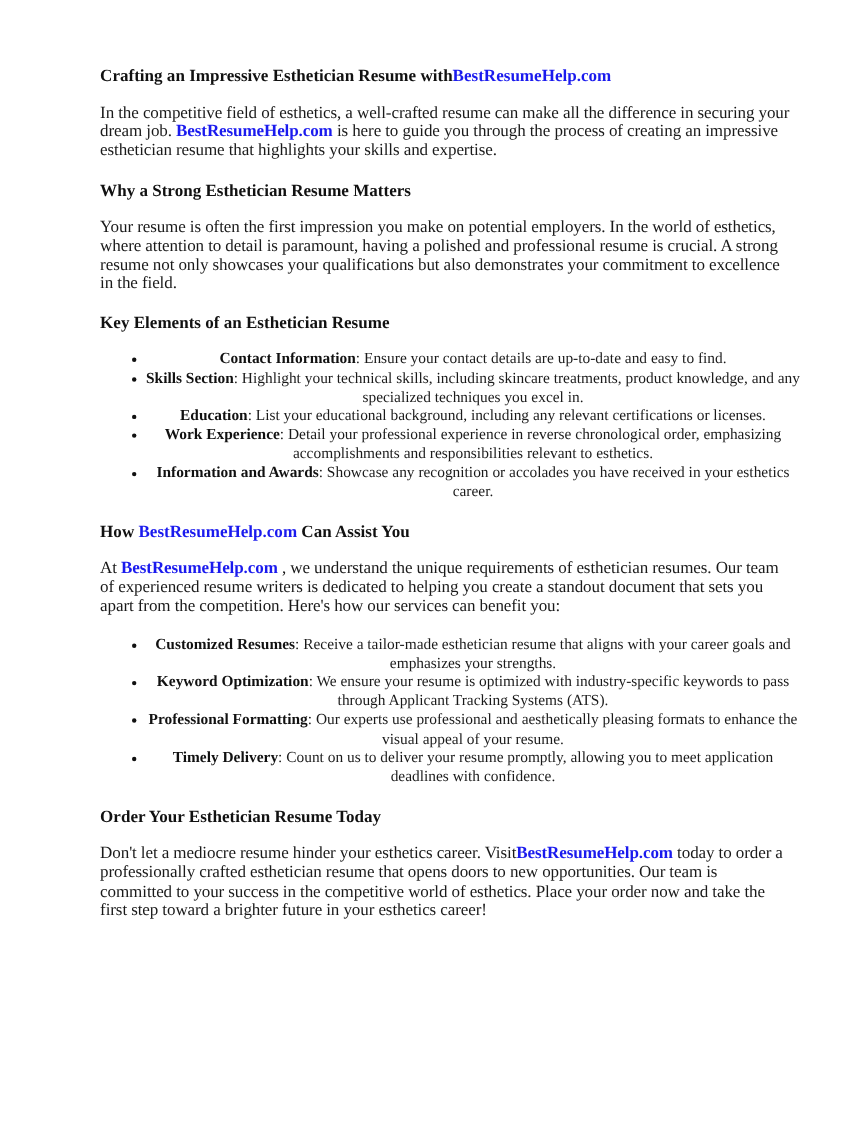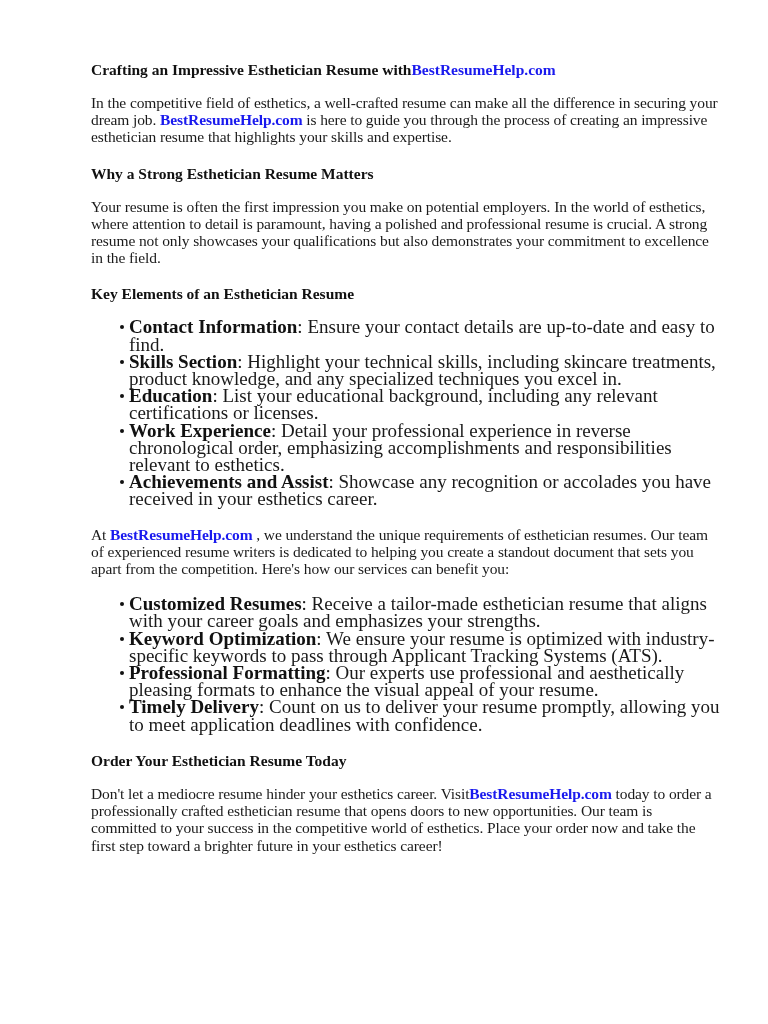--- a/index.html
+++ b/index.html
@@ -37,24 +37,25 @@
     .link {
       color: #1a1aee;
       font-weight: bold;
     }
     ul {
       list-style: none;
       margin: 0 0 18px 0;
       padding: 0 0 0 38px;
     }
     li {
-      font-size: 19px;
+      font-size: 14px;
       line-height: 17.2px;
       position: relative;
       padding-left: 0;
+      text-align: center;
     }
     li .bullet {
       position: absolute;
       left: -9px;
       top: 7px;
       width: 4px;
       height: 4px;
       background: #111;
       border-radius: 50%;
     }
@@ -74,23 +75,24 @@
 
   <h2>Why a Strong Esthetician Resume Matters</h2>
   <p>Your resume is often the first impression you make on potential employers. In the world of esthetics, where attention to detail is paramount, having a polished and professional resume is crucial. A strong resume not only showcases your qualifications but also demonstrates your commitment to excellence in the field.</p>
 
   <h2>Key Elements of an Esthetician Resume</h2>
   <ul id="key-list">
       <li><span class="bullet"></span><b>Contact Information</b><span>: </span><span>Ensure your contact details are up-to-date and easy to find.</span></li>
       <li><span class="bullet"></span><b>Skills Section</b><span>: </span><span>Highlight your technical skills, including skincare treatments, product knowledge, and any specialized techniques you excel in.</span></li>
       <li><span class="bullet"></span><b>Education</b><span>: </span><span>List your educational background, including any relevant certifications or licenses.</span></li>
       <li><span class="bullet"></span><b>Work Experience</b><span>: </span><span>Detail your professional experience in reverse chronological order, emphasizing accomplishments and responsibilities relevant to esthetics.</span></li>
-      <li><span class="bullet"></span><b>Achievements and Assist</b><span>: </span><span>Showcase any recognition or accolades you have received in your esthetics career.</span></li>
+      <li><span class="bullet"></span><b>Information and Awards</b><span>: </span><span>Showcase any recognition or accolades you have received in your esthetics career.</span></li>
     </ul>
 
+  <h2><span>How </span><span class="link" style="color: rgb(26, 26, 238);">BestResumeHelp.com</span><span> Can Assist You</span></h2>
   <p><span>At </span><span class="link" style="color: rgb(26, 26, 238);">BestResumeHelp.com</span><span> , we understand the unique requirements of esthetician resumes. Our team of experienced resume writers is dedicated to helping you create a standout document that sets you apart from the competition. Here's how our services can benefit you:</span></p>
   <ul id="services-list">
       <li><span class="bullet"></span><b>Customized Resumes</b><span>: </span><span>Receive a tailor-made esthetician resume that aligns with your career goals and emphasizes your strengths.</span></li>
       <li><span class="bullet"></span><b>Keyword Optimization</b><span>: </span><span>We ensure your resume is optimized with industry-specific keywords to pass through Applicant Tracking Systems (ATS).</span></li>
       <li><span class="bullet"></span><b>Professional Formatting</b><span>: </span><span>Our experts use professional and aesthetically pleasing formats to enhance the visual appeal of your resume.</span></li>
       <li><span class="bullet"></span><b>Timely Delivery</b><span>: </span><span>Count on us to deliver your resume promptly, allowing you to meet application deadlines with confidence.</span></li>
     </ul>
 
   <h2>Order Your Esthetician Resume Today</h2>
   <p><span>Don't let a mediocre resume hinder your esthetics career. Visit</span><span class="link" style="color: rgb(26, 26, 238);">BestResumeHelp.com</span><span> today to order a professionally crafted esthetician resume that opens doors to new opportunities. Our team is committed to your success in the competitive world of esthetics. Place your order now and take the first step toward a brighter future in your esthetics career!</span></p>

